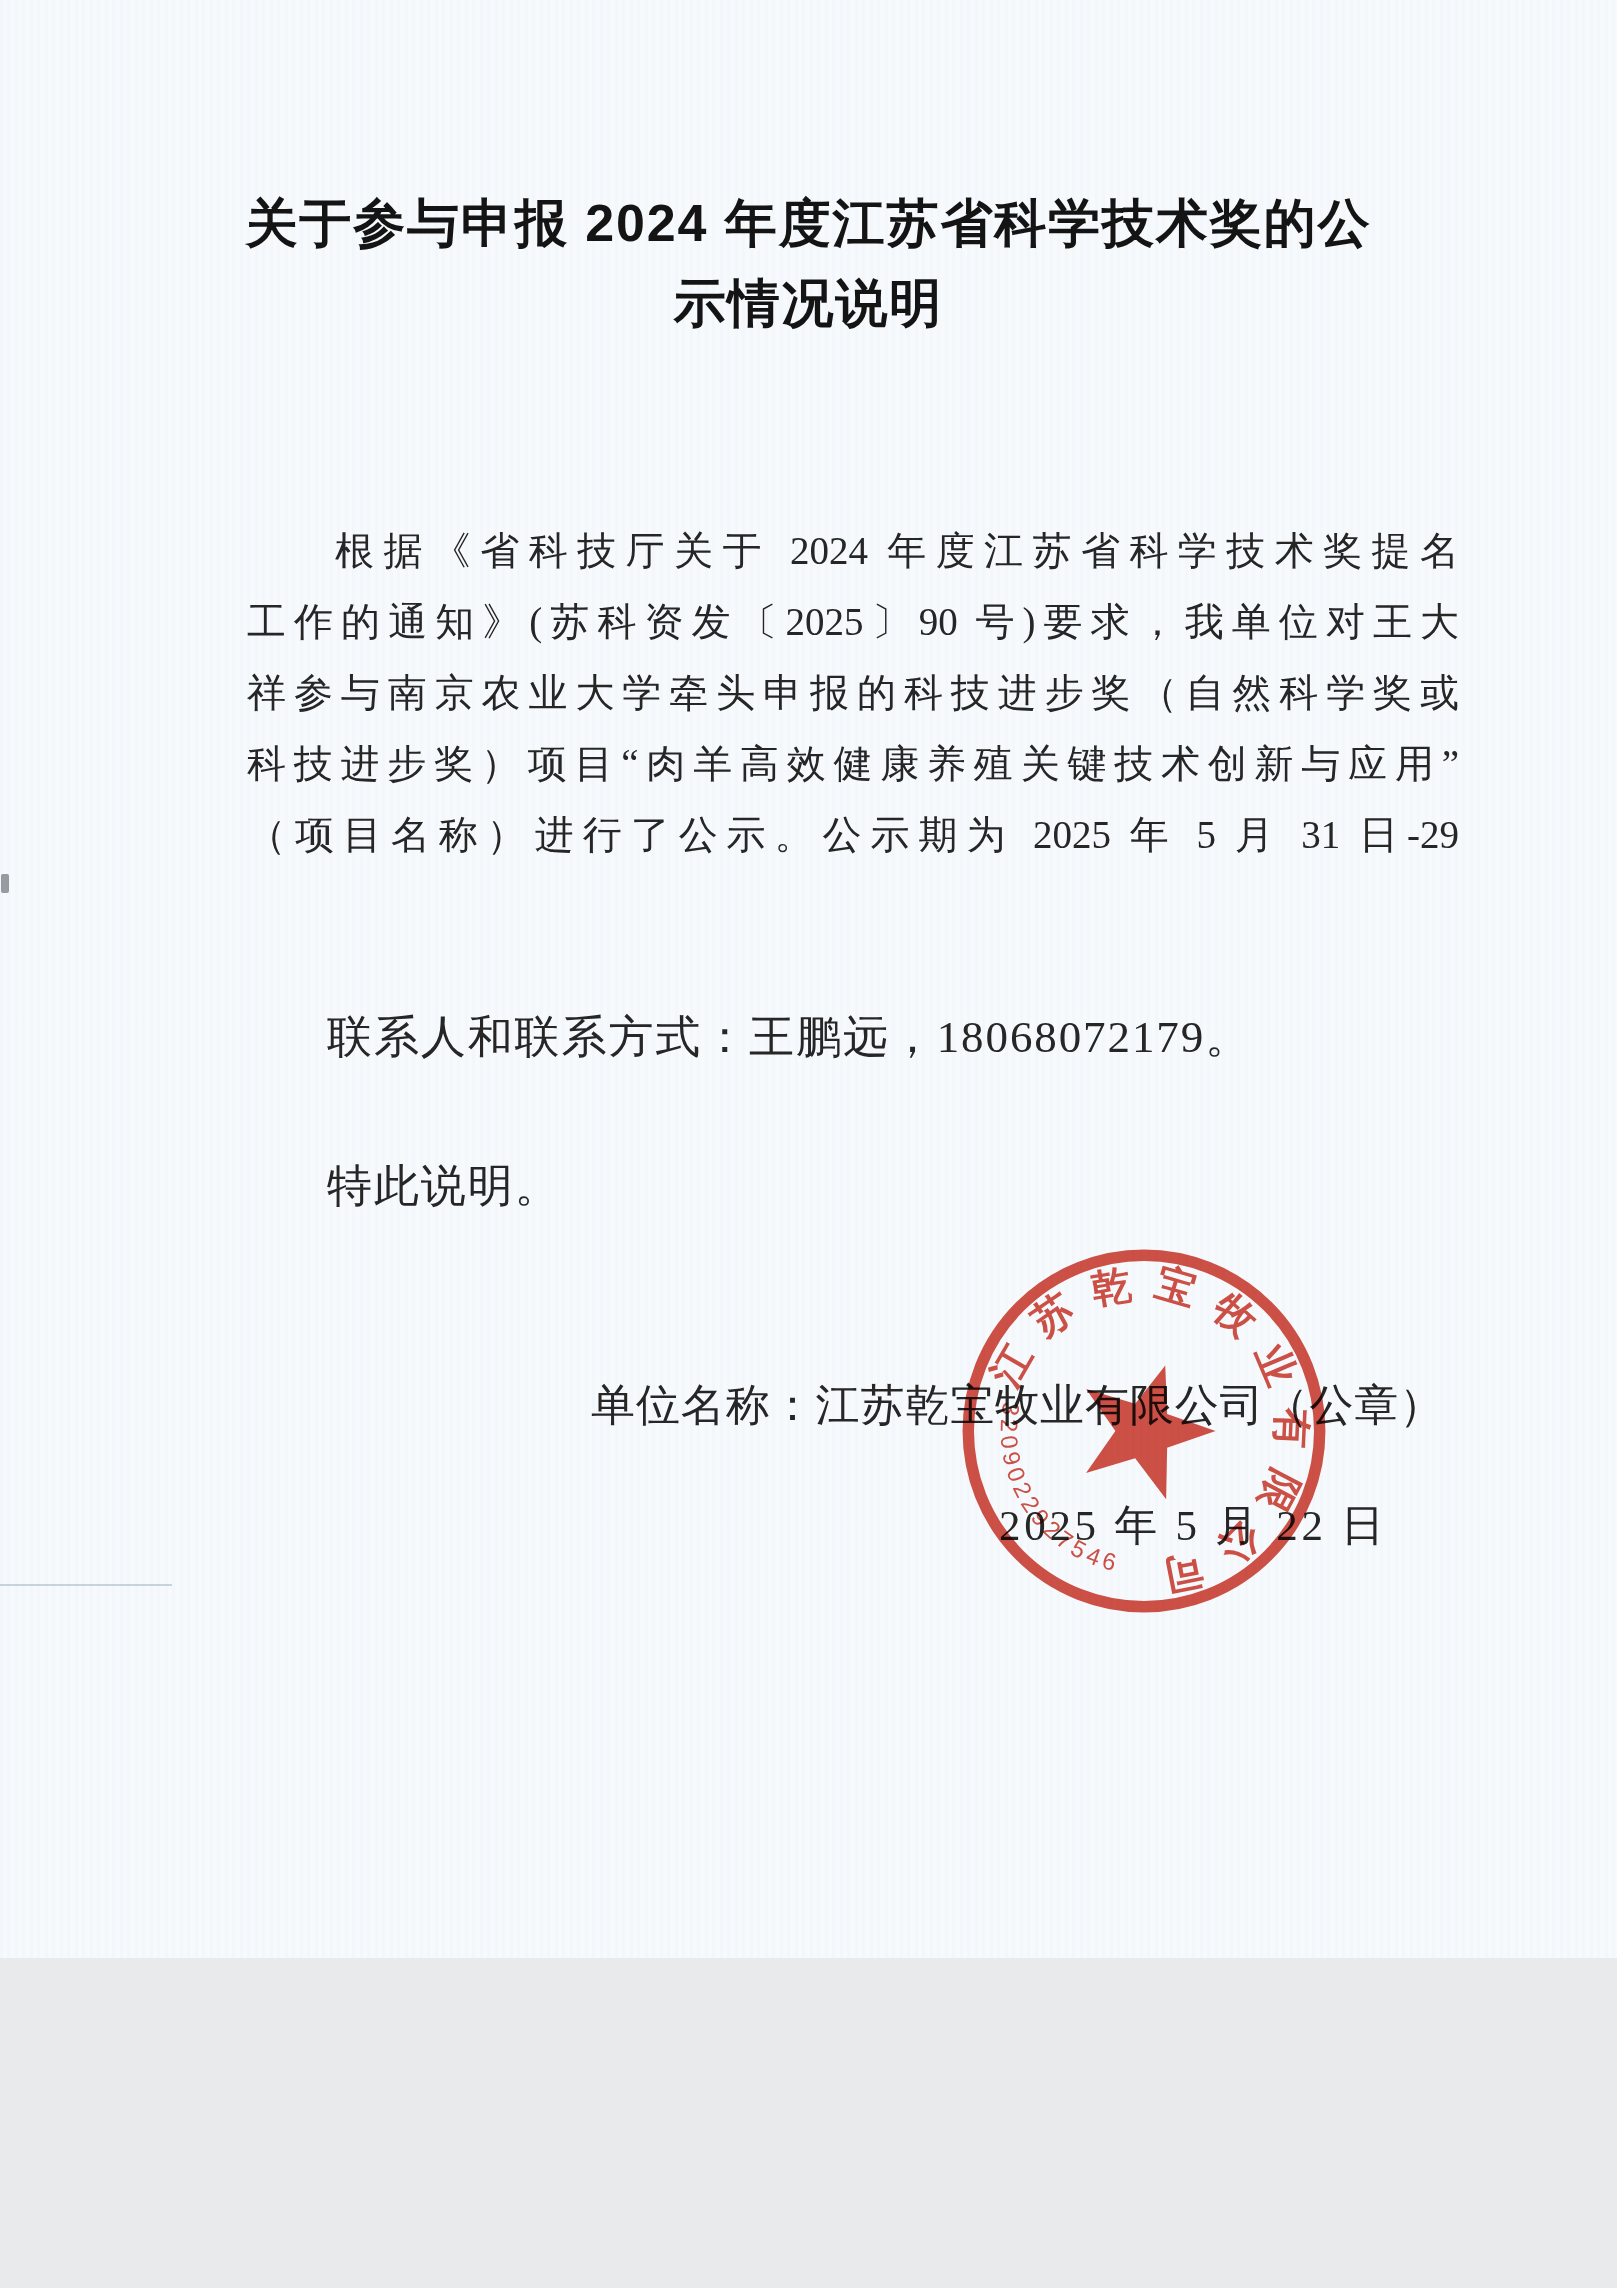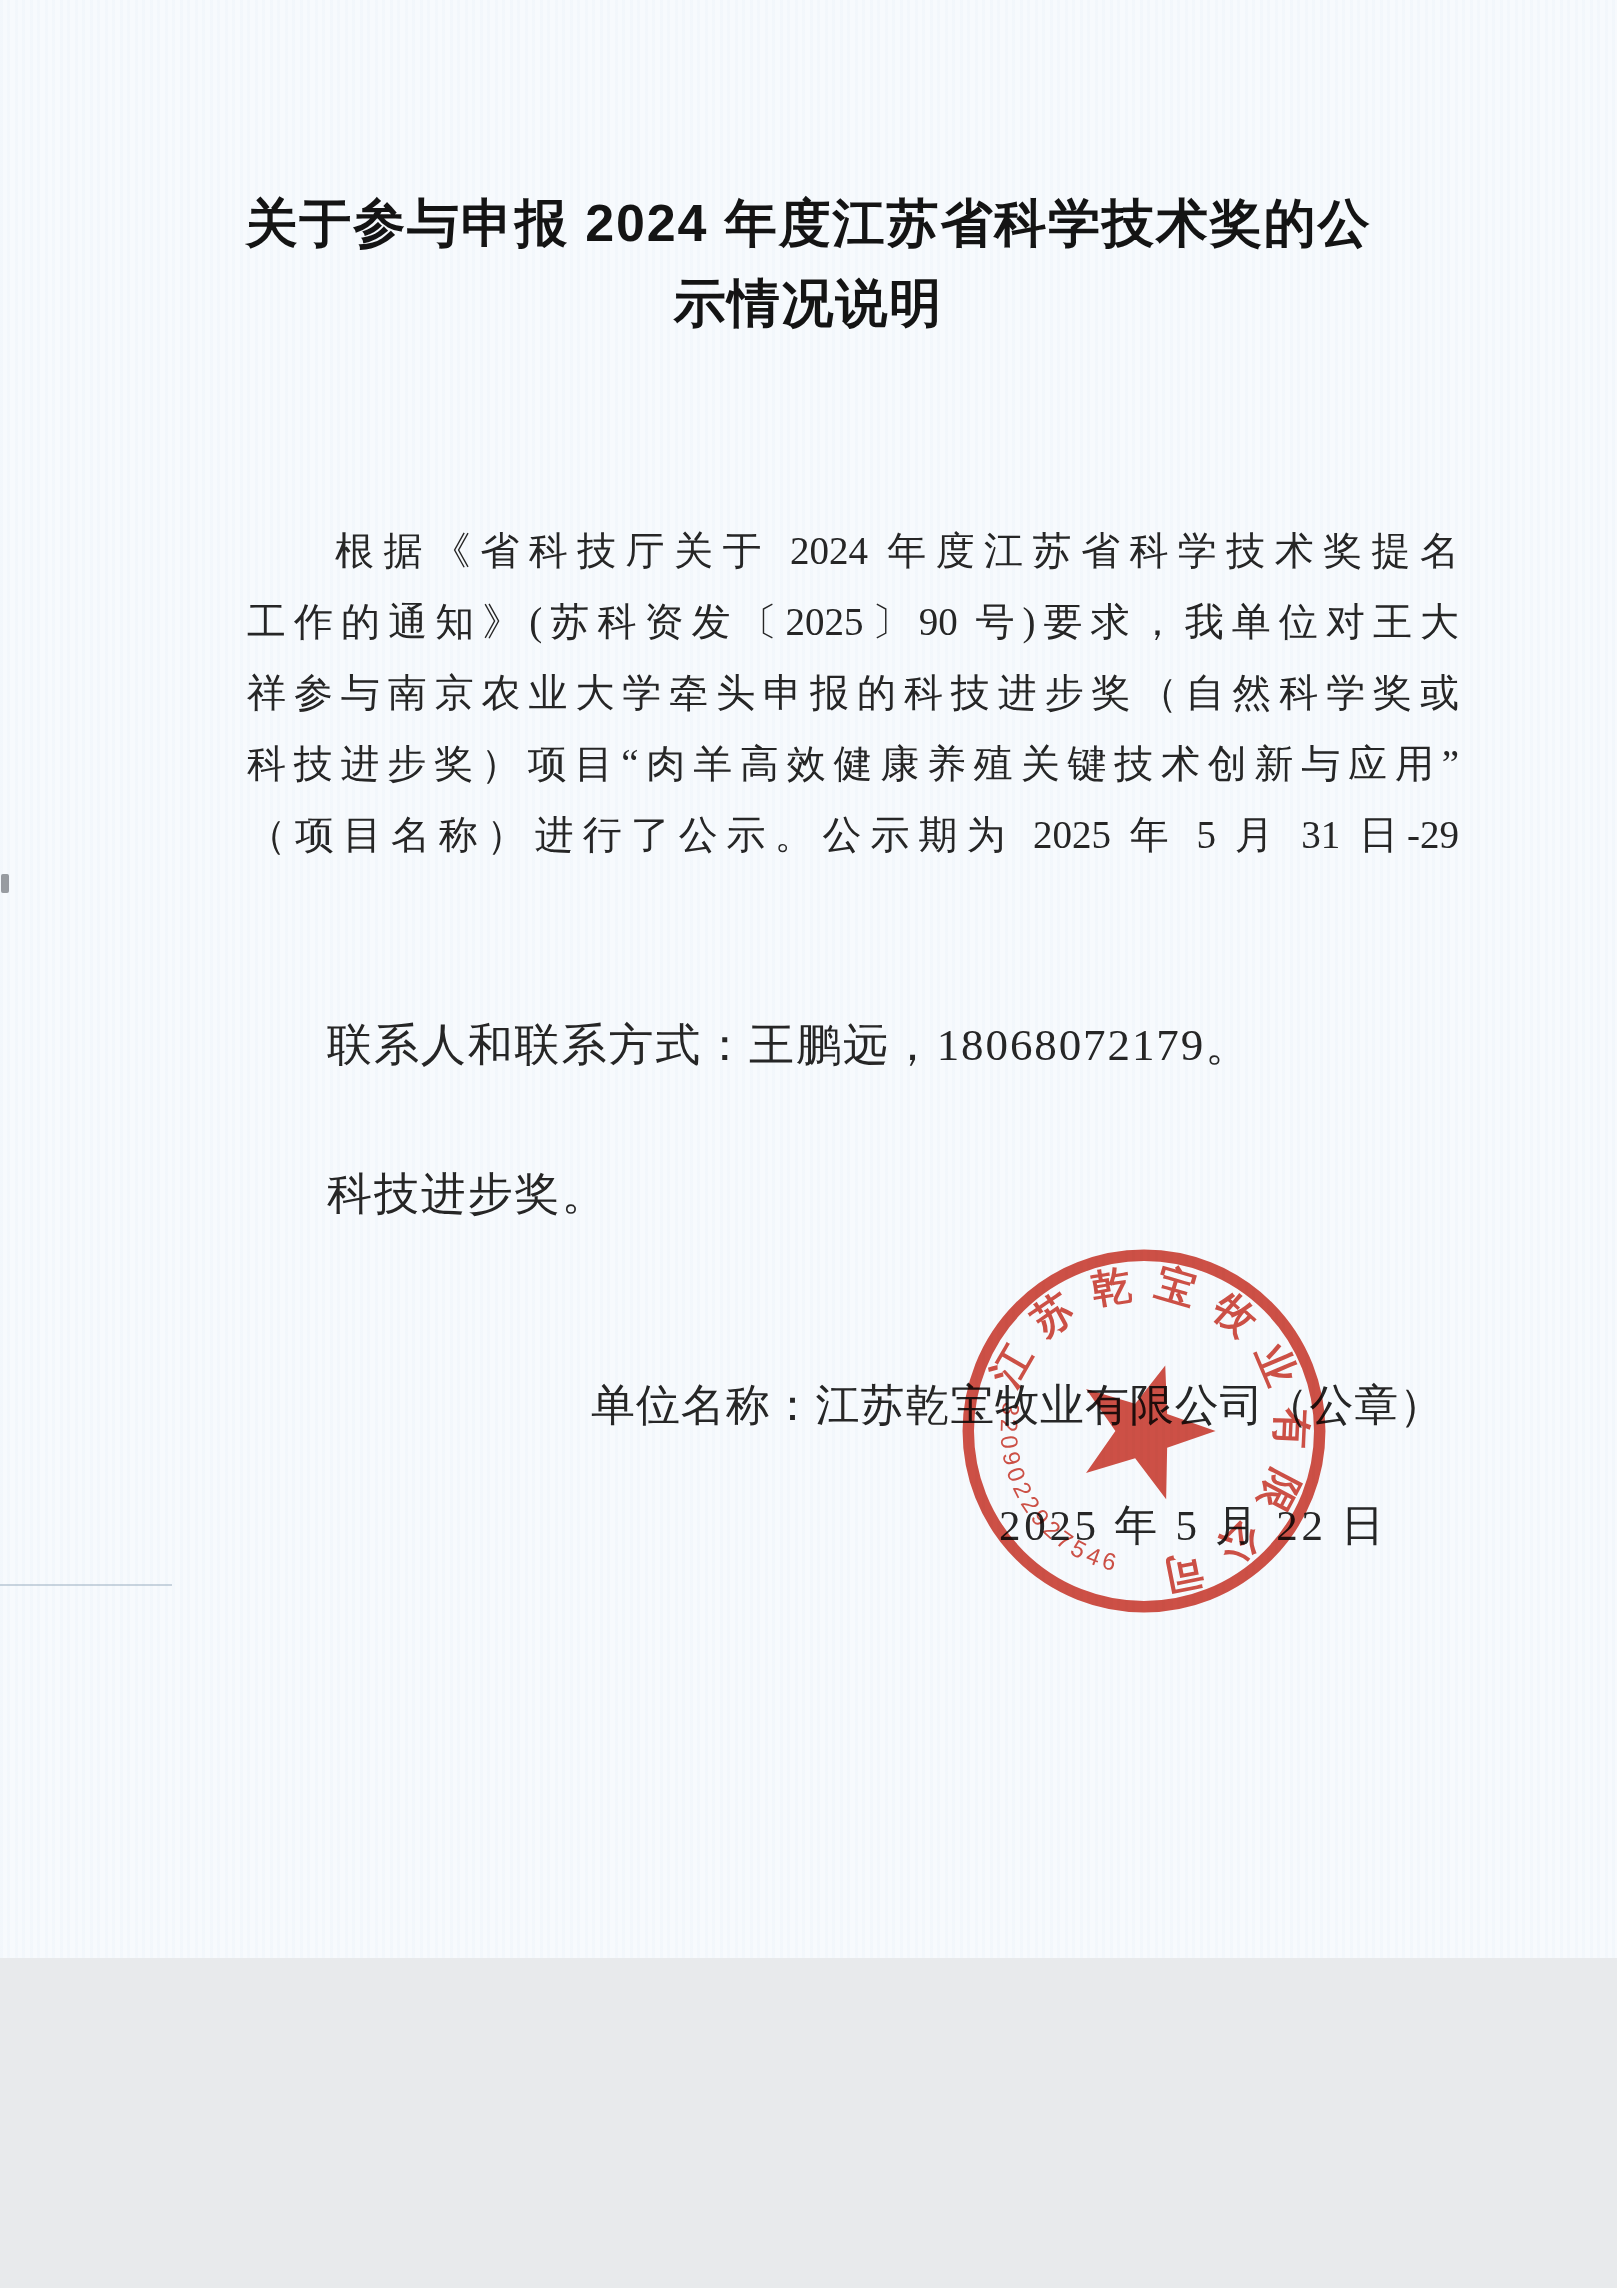--- a/index.html
+++ b/index.html
@@ -40,21 +40,20 @@
   }
   .indent { text-indent: 88px; }
 
   .contact-line, .closing-line {
     position: absolute;
     left: 247px;
     font-size: 45px;
     line-height: 56px;
     text-indent: 80px;
     letter-spacing: 1.9px;
-    margin-top: 8px;
   }
   .contact-line { top: 1009px; }
   .closing-line { top: 1158px; }
 
   .org-line {
     position: absolute;
     top: 1376px; left: 591px;
     font-size: 44px;
     letter-spacing: 0.9px;
   }
@@ -99,21 +98,21 @@
   <div class="body-block">
     <div class="line indent">根据《省科技厅关于 2024 年度江苏省科学技术奖提名</div>
     <div class="line">工作的通知》(苏科资发〔2025〕90 号)要求，我单位对王大</div>
     <div class="line">祥参与南京农业大学牵头申报的科技进步奖（自然科学奖或</div>
     <div class="line">科技进步奖）项目“肉羊高效健康养殖关键技术创新与应用”</div>
     <div class="line">（项目名称）进行了公示。公示期为 2025 年 5 月 31 日-29</div>
   </div>
 
   <div class="contact-line">联系人和联系方式：王鹏远，18068072179。</div>
 
-  <div class="closing-line">科技进步奖。</div>
+  <div class="closing-line">特此说明。</div>
 
   <div class="org-line">单位名称：江苏乾宝牧业有限公司（公章）</div>
 
   <div class="date-line">2025 年 5 月 22 日</div>
 
   <div class="stamp-wrap">
     <svg viewBox="0 0 400 400" width="382" height="382" xmlns="http://www.w3.org/2000/svg" xmlns:xlink="http://www.w3.org/1999/xlink">
       <defs>
         <path id="seal-arc-top" d="M 92.8 290.0 A 140 140 0 1 1 307.2 290.0" fill="none"></path>
         <path id="seal-arc-bottom" d="M 85.1 296.4 A 150 150 0 0 0 314.9 296.4" fill="none"></path>

